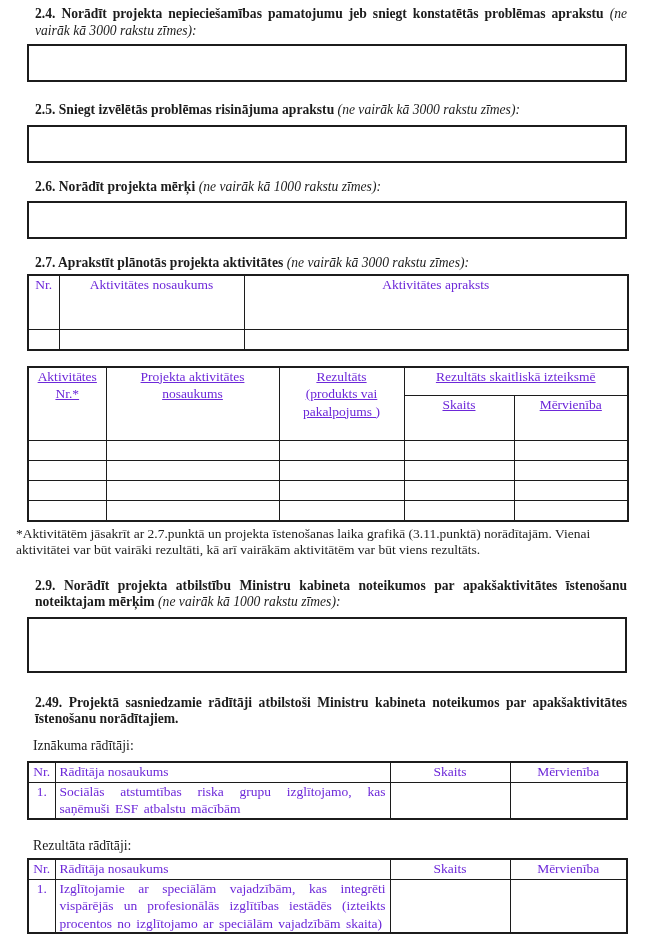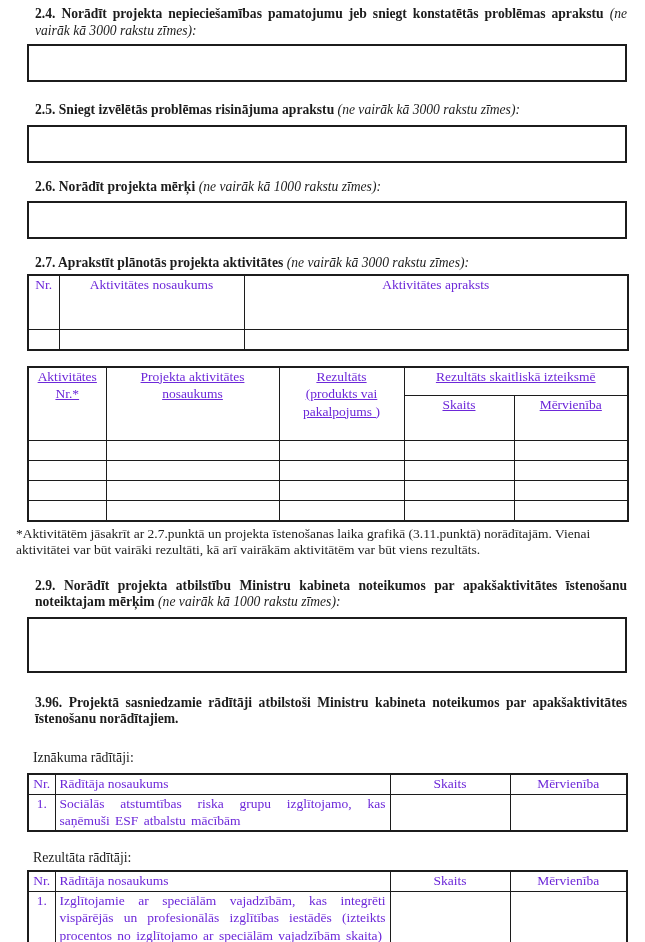--- a/index.html
+++ b/index.html
@@ -24,21 +24,21 @@
   .c{text-align:center;}
   .just{text-align:justify;word-spacing:2px;}
   .pad10{padding:0 10px;}
 
   .foot{font-size:13.5px;line-height:16px;margin:4px 0 0 -11px;}
   .sub{font-size:13.8px;font-weight:normal;margin:0;padding-left:6px;line-height:17px;}
 
   
   .mt2{margin-top:2px;}  .mt3{margin-top:15px;text-decoration:underline;}  .mt4{margin-top:4px;}
   .mt5{margin-top:5px;}  .mt6{margin-top:6px;}  .mt7{margin-top:7px;}
-  .mt9{margin-top:21px;} .mt16{margin-top:16px;}
+  .mt9{margin-top:9px;} .mt16{margin-top:16px;}
   .mt17{margin-top:17px;} .mt20{margin-top:20px;} .mt22{margin-top:22px;}
 
   tr.hdr-tall td{height:53px;}
   tr.row-19 td{height:19px;}
   tr.row-27 td{height:27px;}
   tr.row-44 td{height:44px;}
   tr.hdr-20 td{height:19px;}
 </style>
 </head>
 <body>
@@ -122,21 +122,21 @@
       <td></td>
       <td></td>
     </tr>
   </tbody>
     </table>
   <p class="foot">*Aktivitātēm jāsakrīt ar 2.7.punktā un projekta īstenošanas laika grafikā (3.11.punktā) norādītajām. Vienai aktivitātei var būt vairāki rezultāti, kā arī vairākām aktivitātēm var būt viens rezultāts.</p>
 
   <p class="h mt20"><span>2.9. Norādīt projekta atbilstību Ministru kabineta noteikumos par apakšaktivitātes īstenošanu noteiktajam mērķim</span> <span class="note">(ne vairāk kā 1000 rakstu zīmes):</span></p>
   <div class="fieldbox tall mt6"></div>
 
-  <p class="h mt22"><span>3.96. Projektā sasniedzamie rādītāji atbilstoši Ministru kabineta noteikumos par apakšaktivitātes īstenošanu norādītajiem.</span></p>
+  <p class="h mt22"><span>2.49. Projektā sasniedzamie rādītāji atbilstoši Ministru kabineta noteikumos par apakšaktivitātes īstenošanu norādītajiem.</span></p>
 
   <p class="sub mt9">Iznākuma rādītāji:</p>
   <table class="mt7">
     <colgroup>
         <col style="width:27px">
         <col style="width:335px">
         <col style="width:120px">
         <col style="width:117px">
       </colgroup>
     <tbody>

